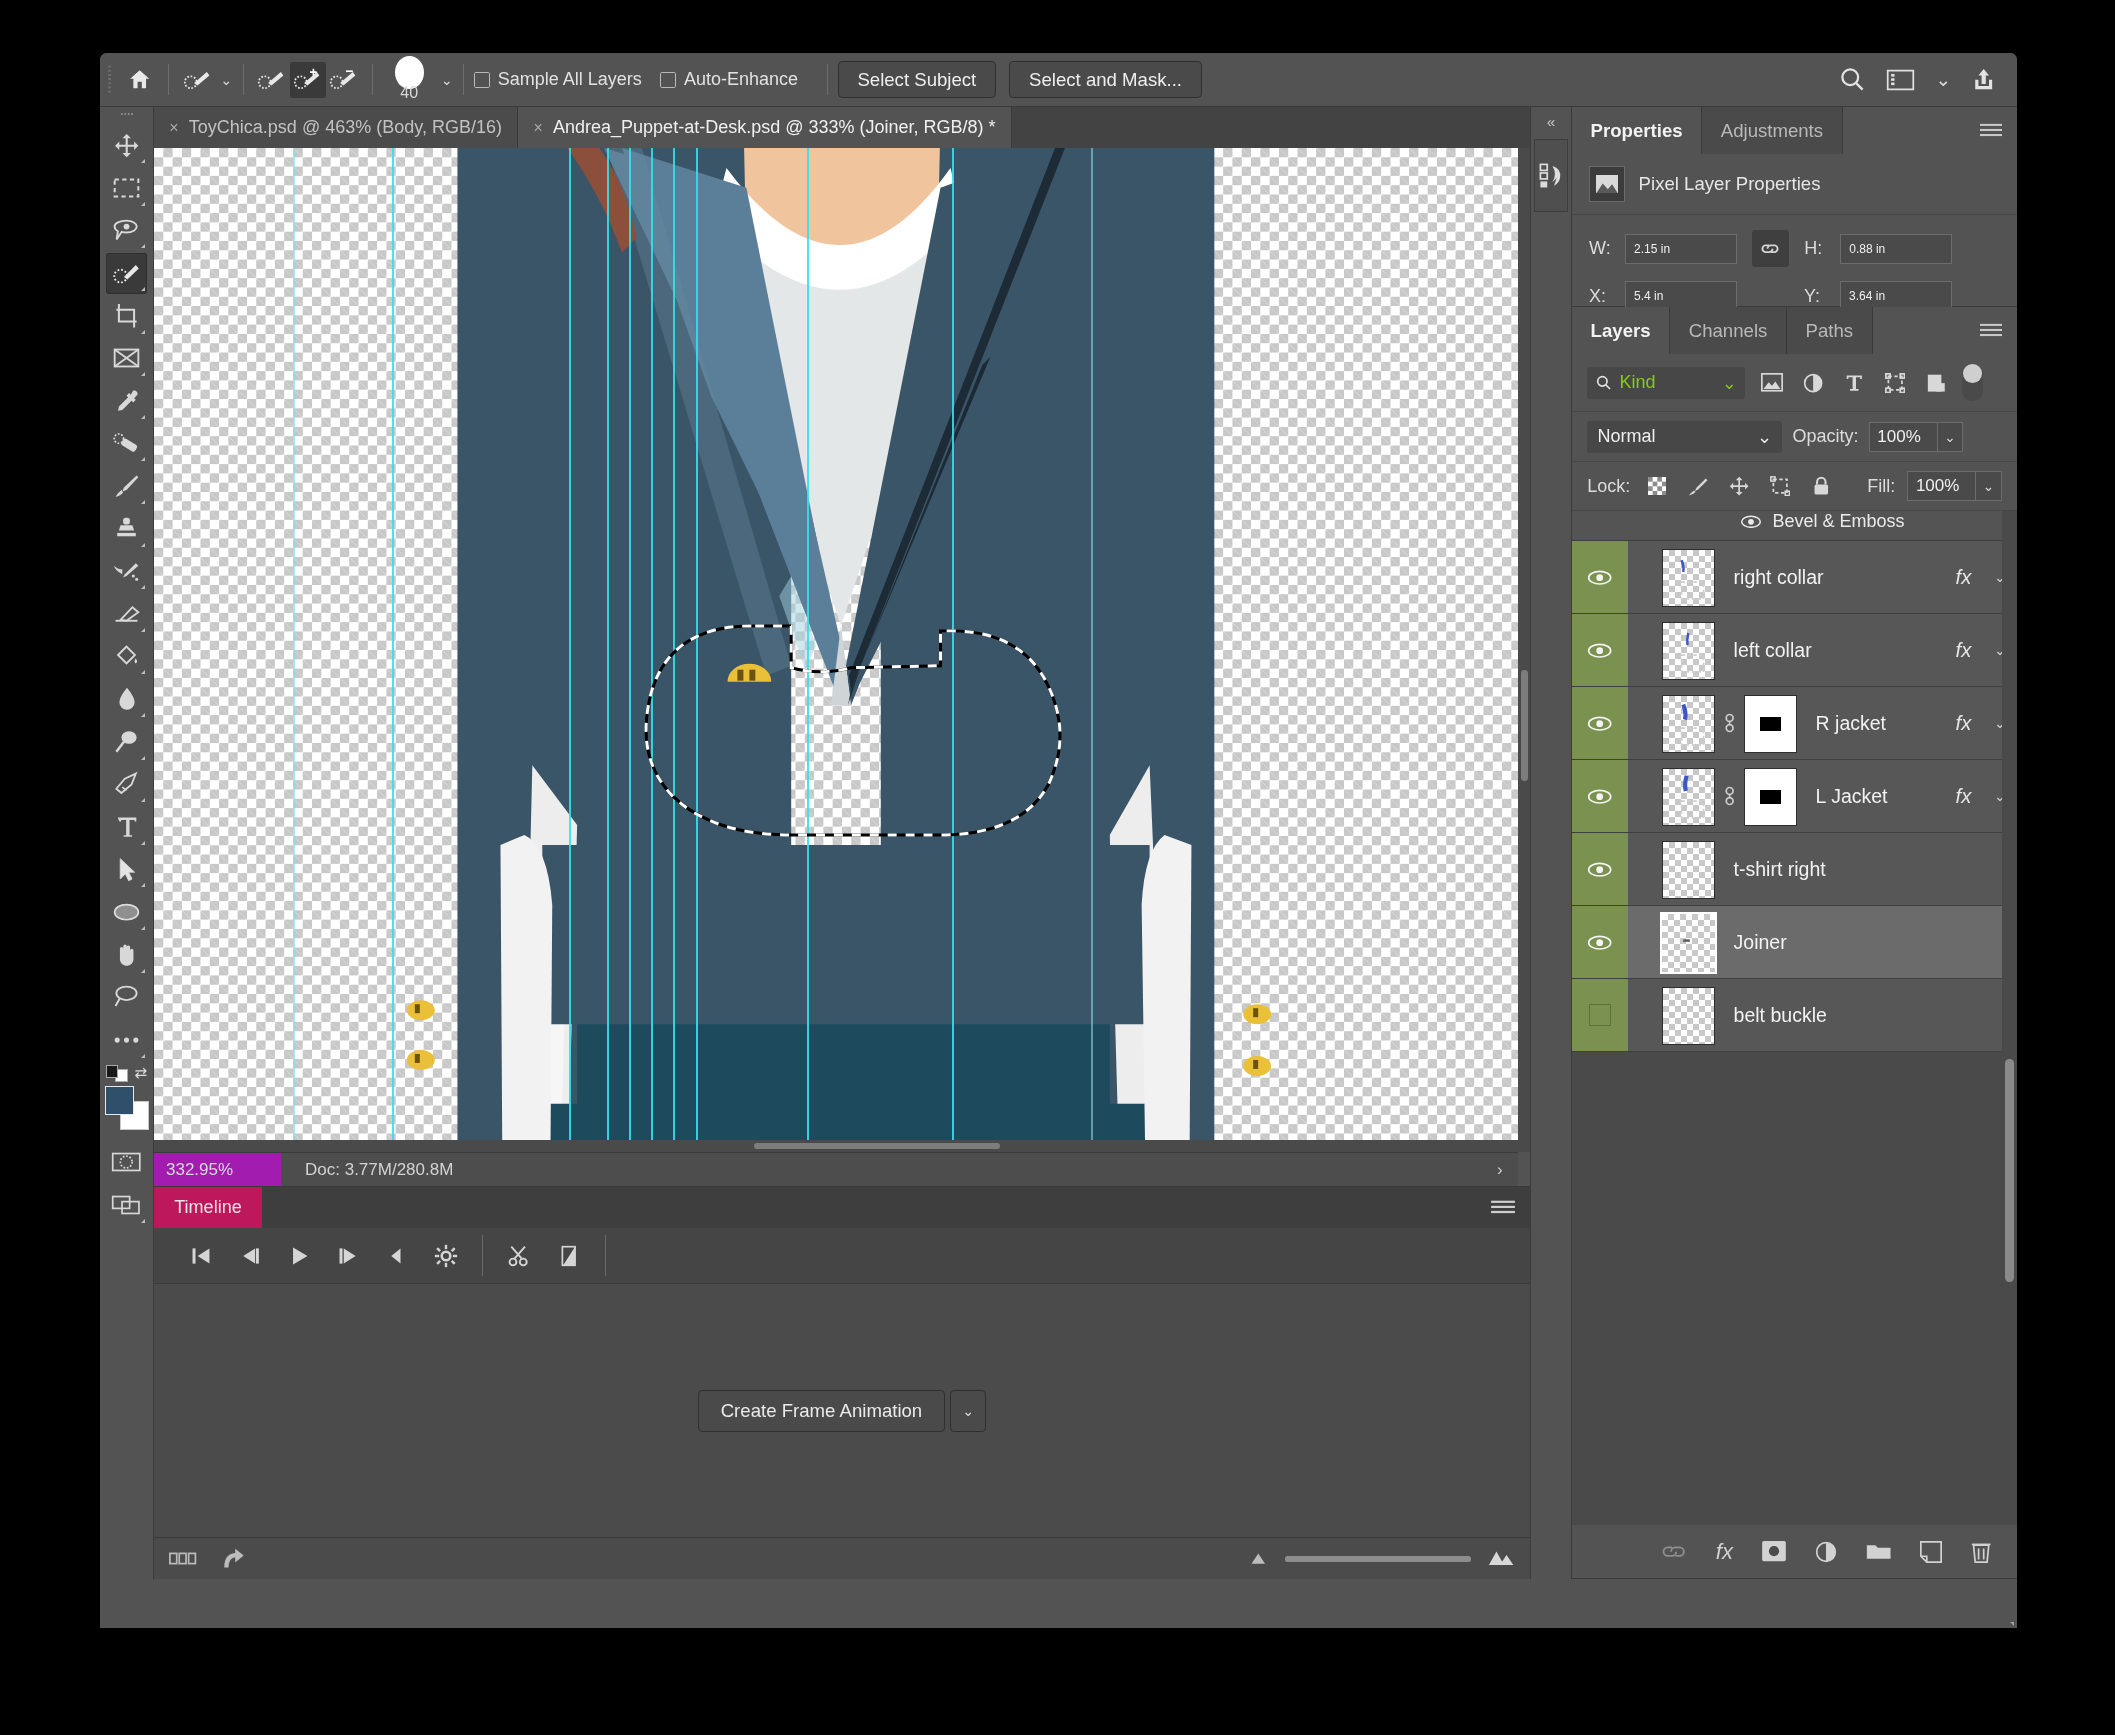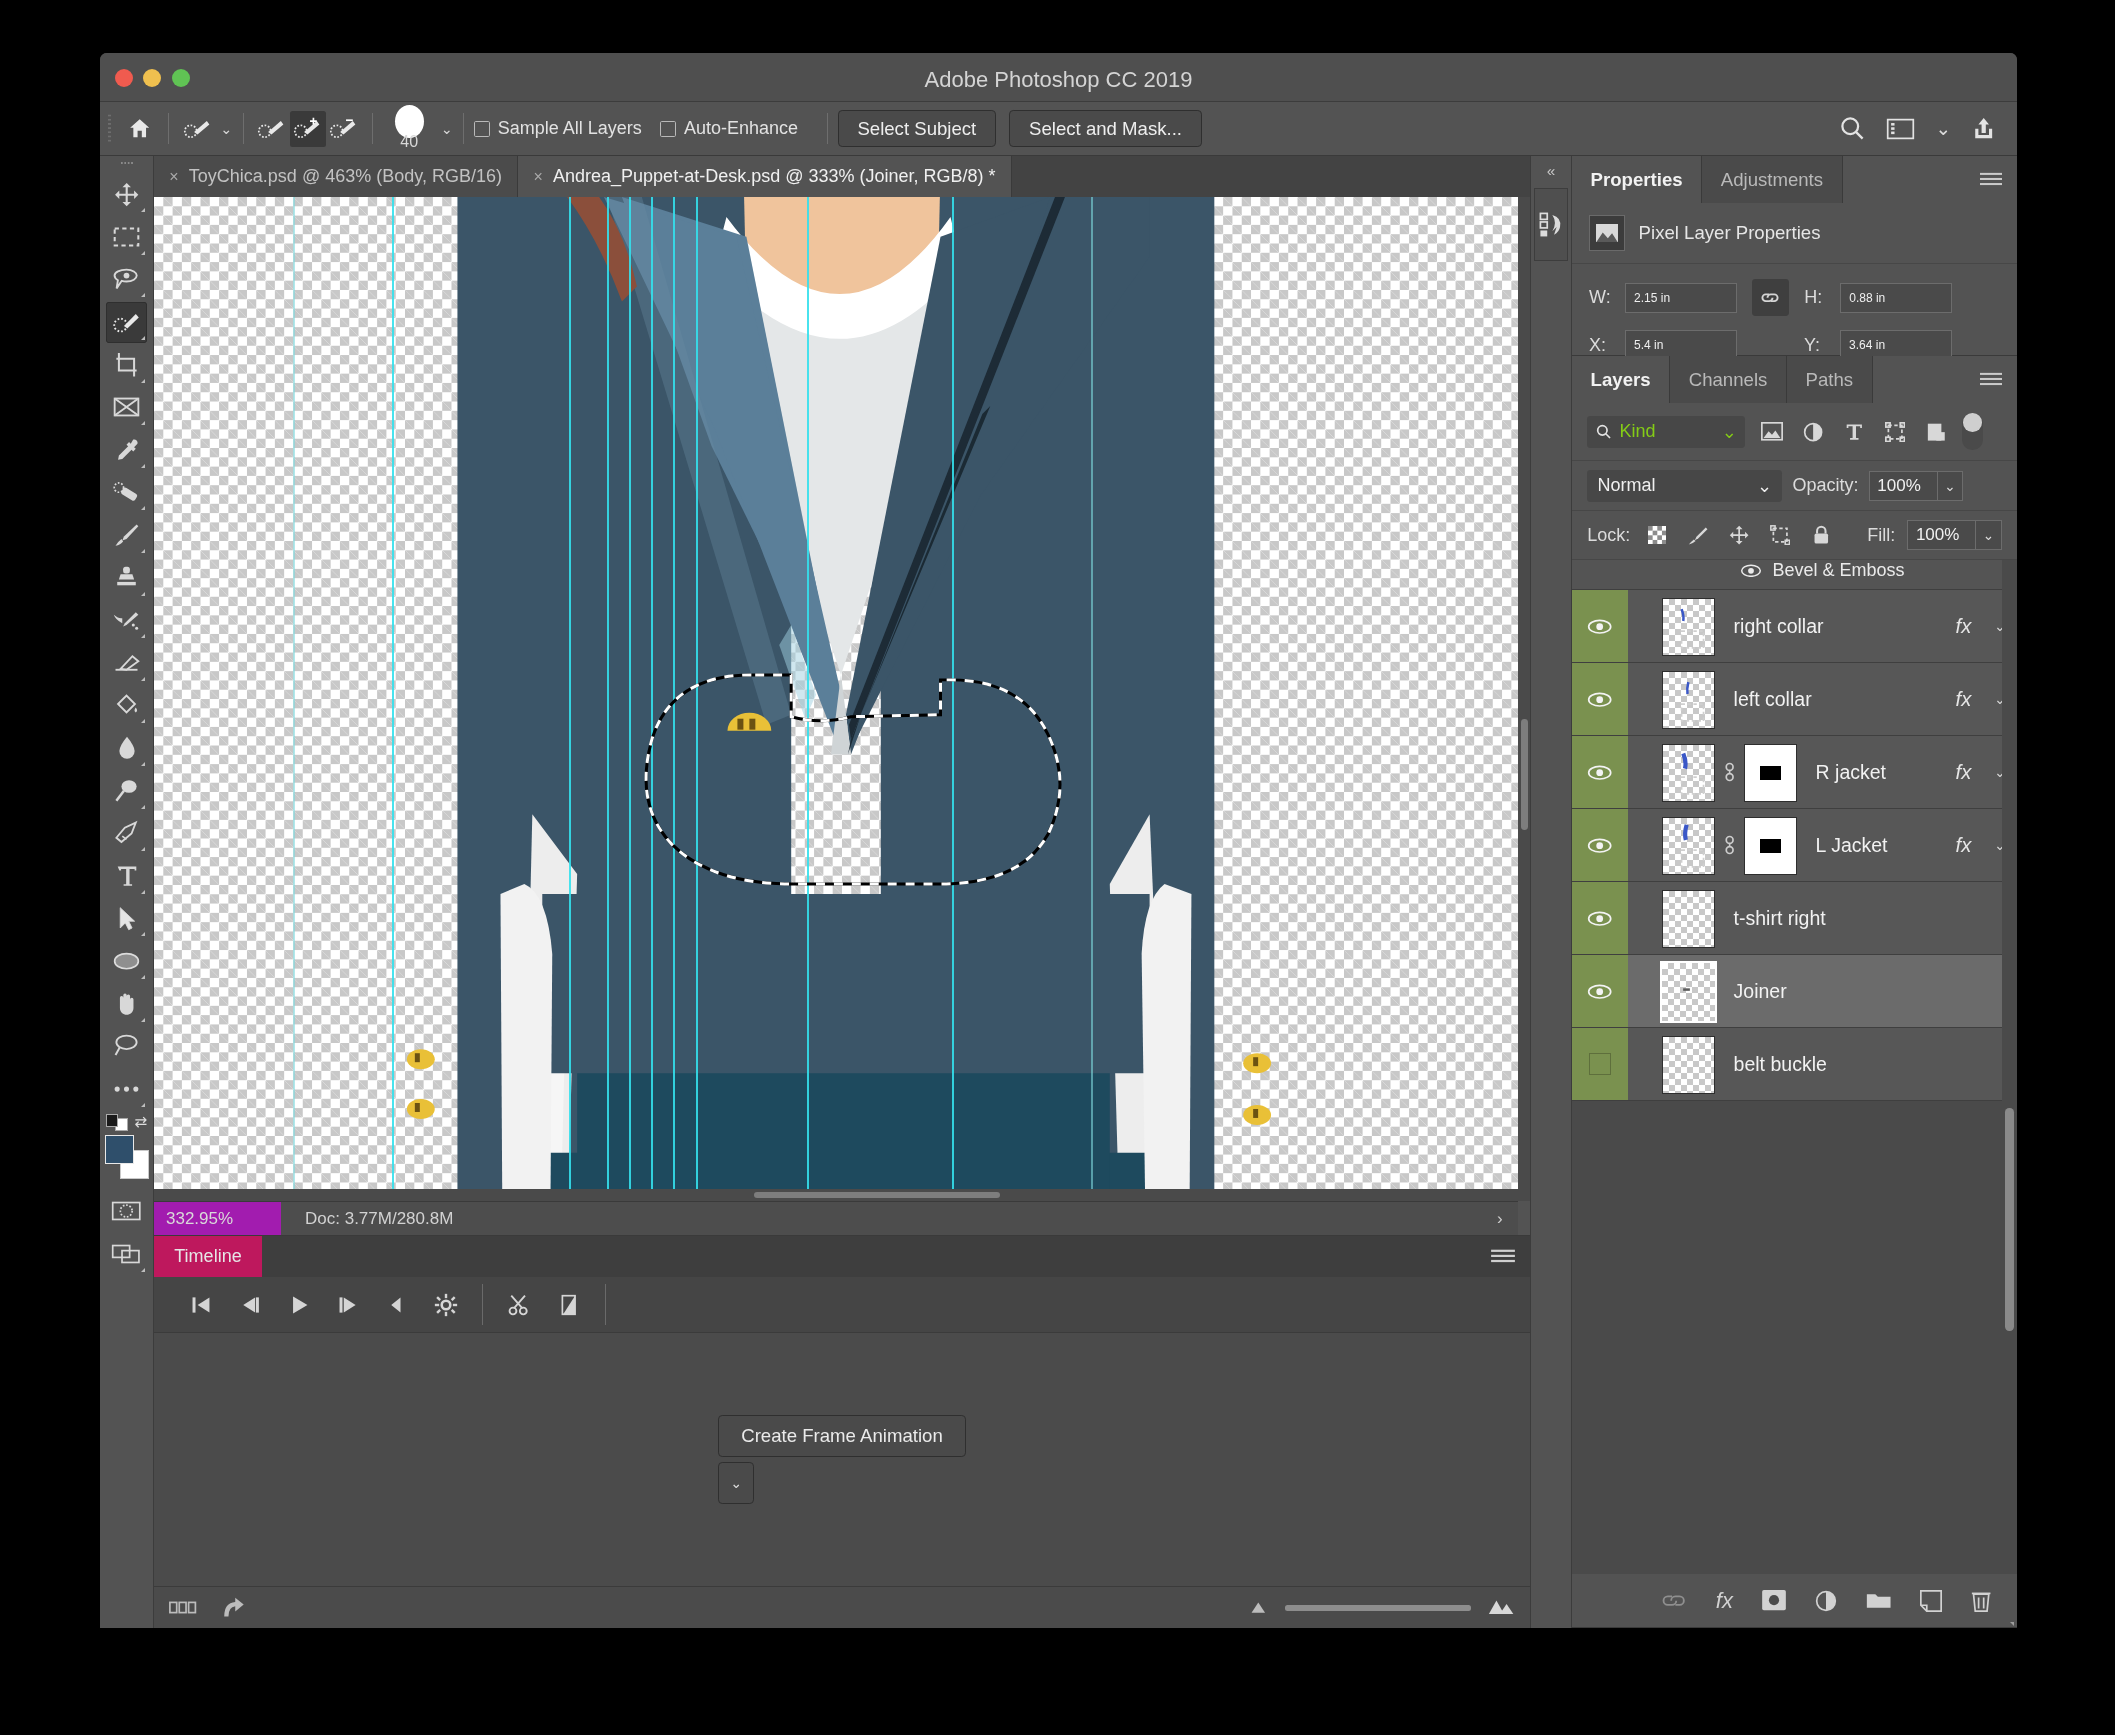--- a/index.html
+++ b/index.html
@@ -155,21 +155,21 @@
 
   
   .timeline { height:393px; background:#454545; border-top:0.8px solid #3a3a3a; display:flex; flex-direction:column;}
   .tl-tabbar { height:41px; background:#3e3e3e; display:flex; align-items:stretch; position:relative;}
   .tl-tab { display:flex;align-items:center;padding:0 20.3px;font-size:18px;color:#e6e6e6;background:#be185d;}
   .tl-menu { margin-left:auto; display:flex;align-items:center;padding-right:15.3px;color:#cfcfcf;}
   .tl-ctrls { height:56px; display:flex; align-items:center; padding-left:22px; gap:0; border-bottom:0.8px solid #3b3b3b;}
   .tlbtn { width:49px;height:41px;display:flex;align-items:center;justify-content:center;color:#d5d5d5;}
   .tl-vsep { width:0.8px;height:41px;background:#6a6a6a;margin:0 12px;}
   .tl-body { flex:1; position:relative; background:#4b4b4b; display:flex;align-items:center;justify-content:center;}
-  .cfa-wrap { display:flex; align-items:stretch; gap:5.1px;flex-direction:column;}
+  .cfa-wrap { display:flex; align-items:stretch; gap:5.1px;}
   .cfa-btn {
     height:42px;padding:0 22px;border:0.8px solid #2f2f2f;border-radius:4.2px;background:#4a4a4a;
     color:#eaeaea;font-size:18.6px;display:flex;align-items:center;
   }
   .cfa-arrow { width:36px;height:42px;border:0.8px solid #2f2f2f;border-radius:4.2px;background:#4a4a4a;
     color:#e0e0e0;display:flex;align-items:center;justify-content:center;}
   .tl-foot { height:42px; background:#4b4b4b; border-top:0.8px solid #3b3b3b; display:flex;align-items:center; padding:0 15.3px; gap:22px;}
   .tl-foot .spacer { flex:1; }
   .tl-zoomslider { display:flex;align-items:center;gap:17px;}
   .tl-track { width:186px;height:6px;background:#8d8d8d;border-radius:2.5px;}
@@ -266,28 +266,20 @@
   .layerfoot { height:53px; background:#535353; display:flex;align-items:center;justify-content:flex-end;
     gap:29px; padding-right:25.4px;}
   .lfic { color:#d2d2d2; display:flex;align-items:center;justify-content:center;}
   .lfic.dim { color:#8f8f8f; }
 </style>
 </head>
 <body>
 
 <div class="win">
 
-  <div class="titlebar">
-    <div class="traffic">
-      <div class="dot r"></div>
-      <div class="dot y"></div>
-      <div class="dot g"></div>
-    </div>
-    <div class="app-title">Adobe Photoshop CC 2019</div>
-  </div>
 
   <div class="optionsbar">
     <div class="grip"></div>
 
     <div class="ob-btn">
       <svg width="25.4" height="25.4" viewBox="0 0 24 24">
           <path d="M12 3 L3 11 h3 v9 h4 v-6 h4 v6 h4 v-9 h3 Z" fill="#e9e9e9"></path>
         </svg>
     </div>
     <div class="ob-sep"></div>

